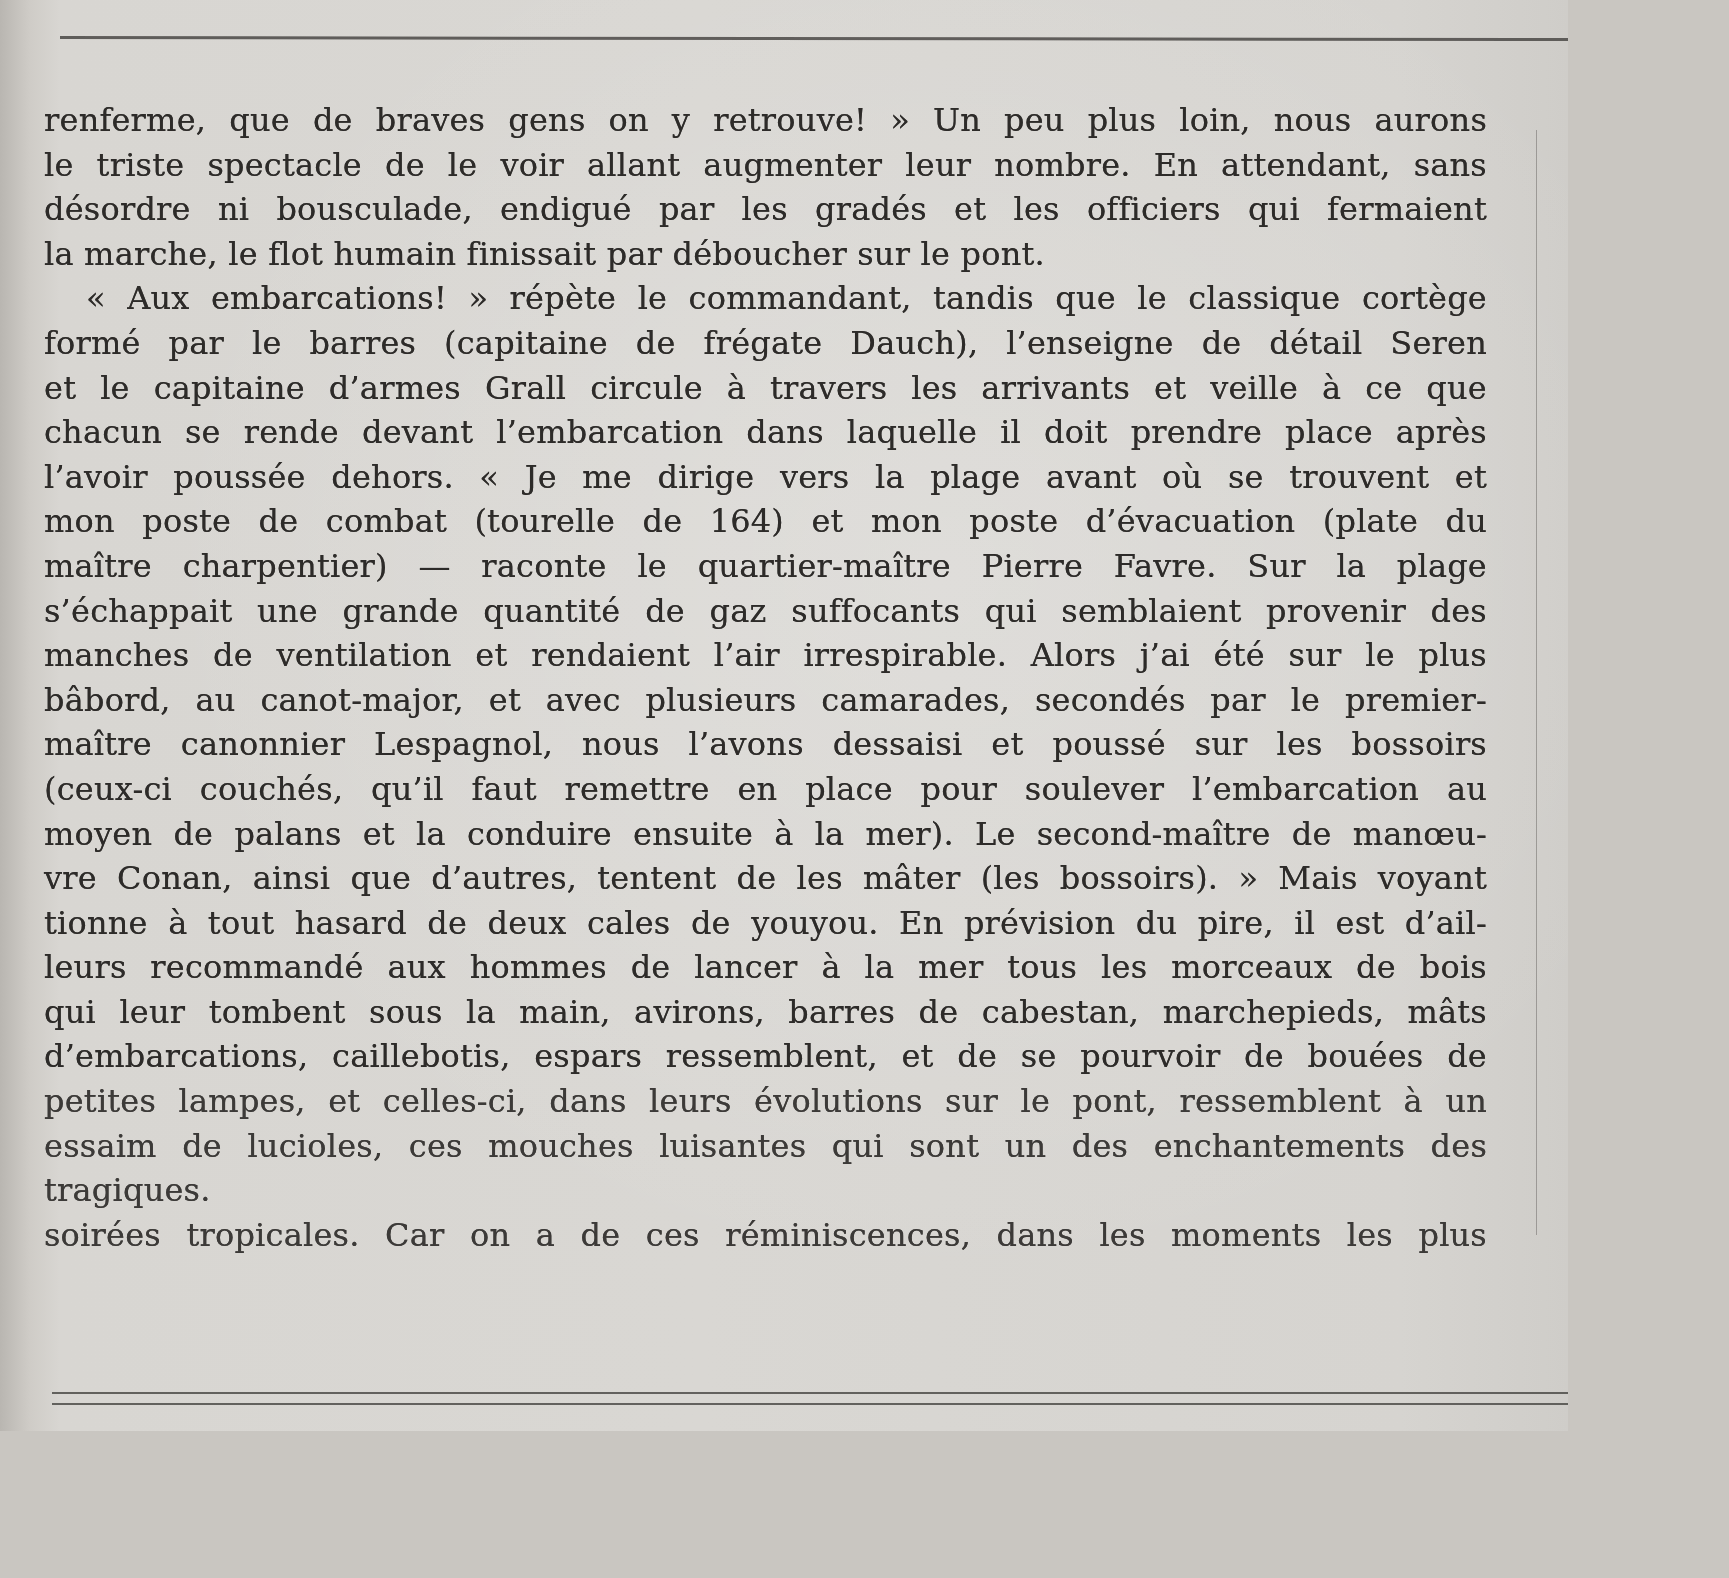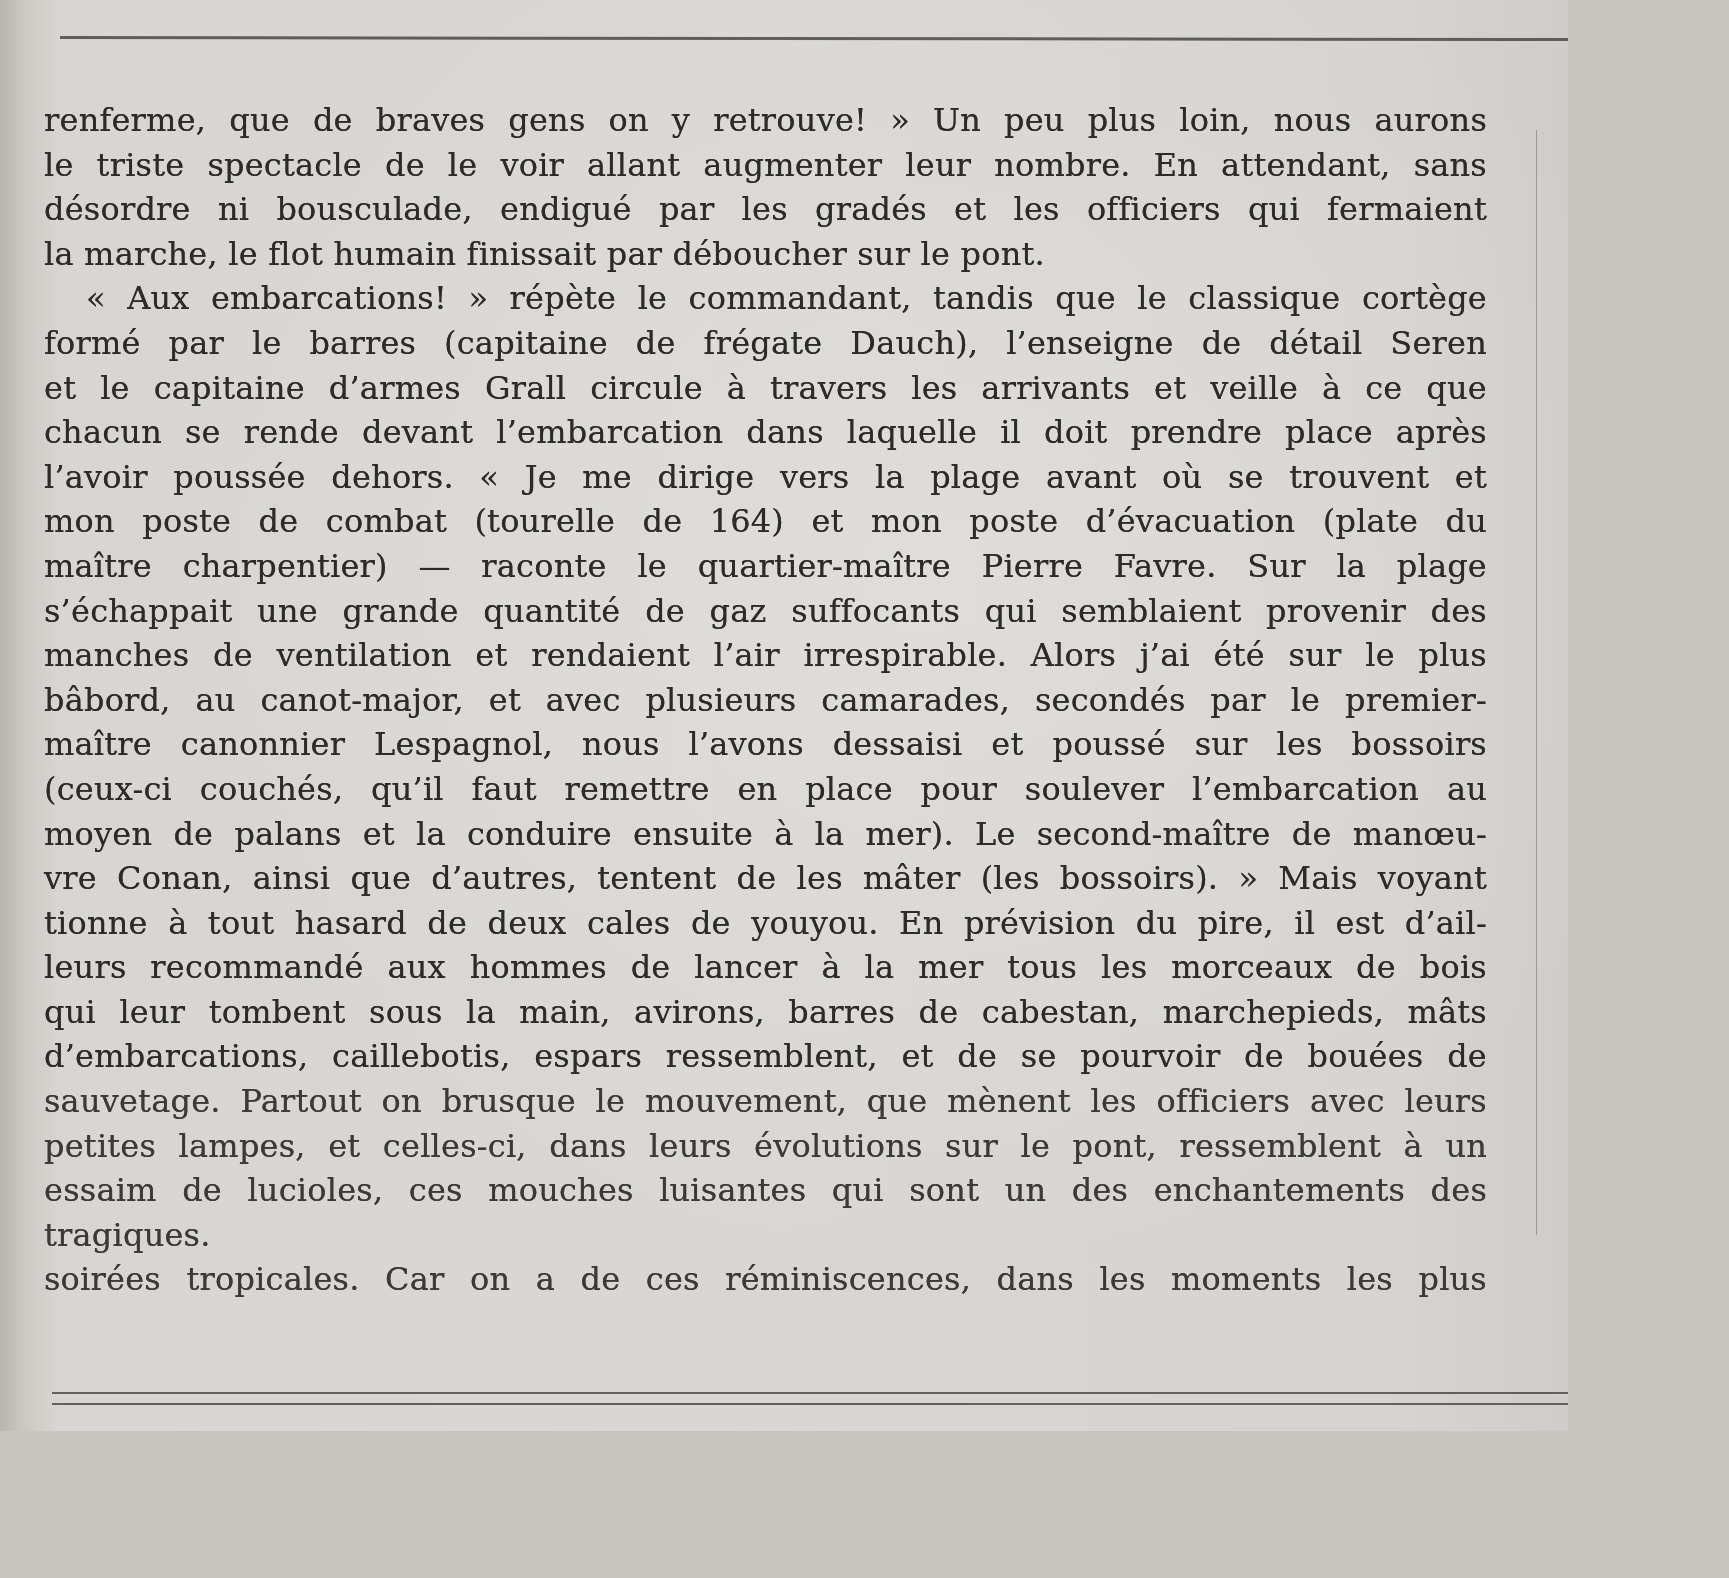--- a/index.html
+++ b/index.html
@@ -111,21 +111,20 @@
       <span class="line">manches de ventilation et rendaient l’air irrespirable. Alors j’ai été sur le plus</span>
       <span class="line">bâbord, au canot-major, et avec plusieurs camarades, secondés par le premier-</span>
       <span class="line">maître canonnier Lespagnol, nous l’avons dessaisi et poussé sur les bossoirs</span>
       <span class="line">(ceux-ci couchés, qu’il faut remettre en place pour soulever l’embarcation au</span>
       <span class="line">moyen de palans et la conduire ensuite à la mer). Le second-maître de manœu-</span>
       <span class="line">vre Conan, ainsi que d’autres, tentent de les mâter (les bossoirs). » Mais voyant</span>
       <span class="line">tionne à tout hasard de deux cales de youyou. En prévision du pire, il est d’ail-</span>
       <span class="line">leurs recommandé aux hommes de lancer à la mer tous les morceaux de bois</span>
       <span class="line">qui leur tombent sous la main, avirons, barres de cabestan, marchepieds, mâts</span>
       <span class="line">d’embarcations, caillebotis, espars ressemblent, et de se pourvoir de bouées de</span>
-      <span class="line fade">sauvetage. Partout on brusque le mouvement, que mènent les officiers avec leurs</span>
       <span class="line fade">petites lampes, et celles-ci, dans leurs évolutions sur le pont, ressemblent à un</span>
       <span class="line fade">essaim de lucioles, ces mouches luisantes qui sont un des enchantements des</span>
       <span class="line fade last">tragiques.</span>
       <span class="line fade">soirées tropicales. Car on a de ces réminiscences, dans les moments les plus</span>
     </div>
   </div>
 
   <div class="rule-bottom-1"></div>
   <div class="rule-bottom-2"></div>
 </div>

